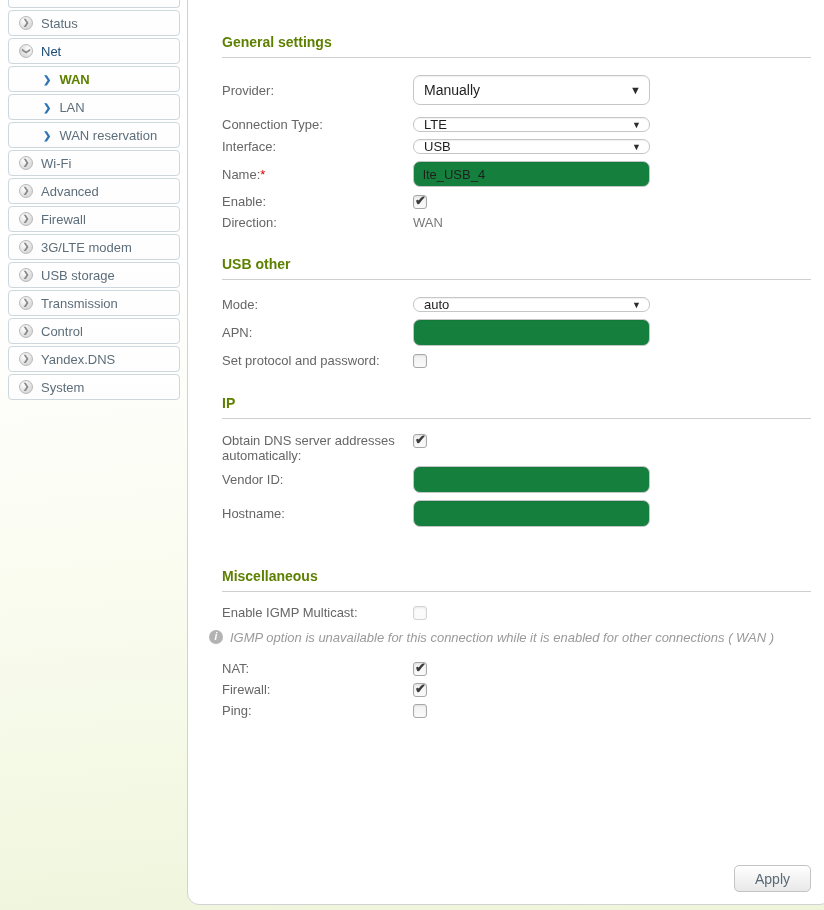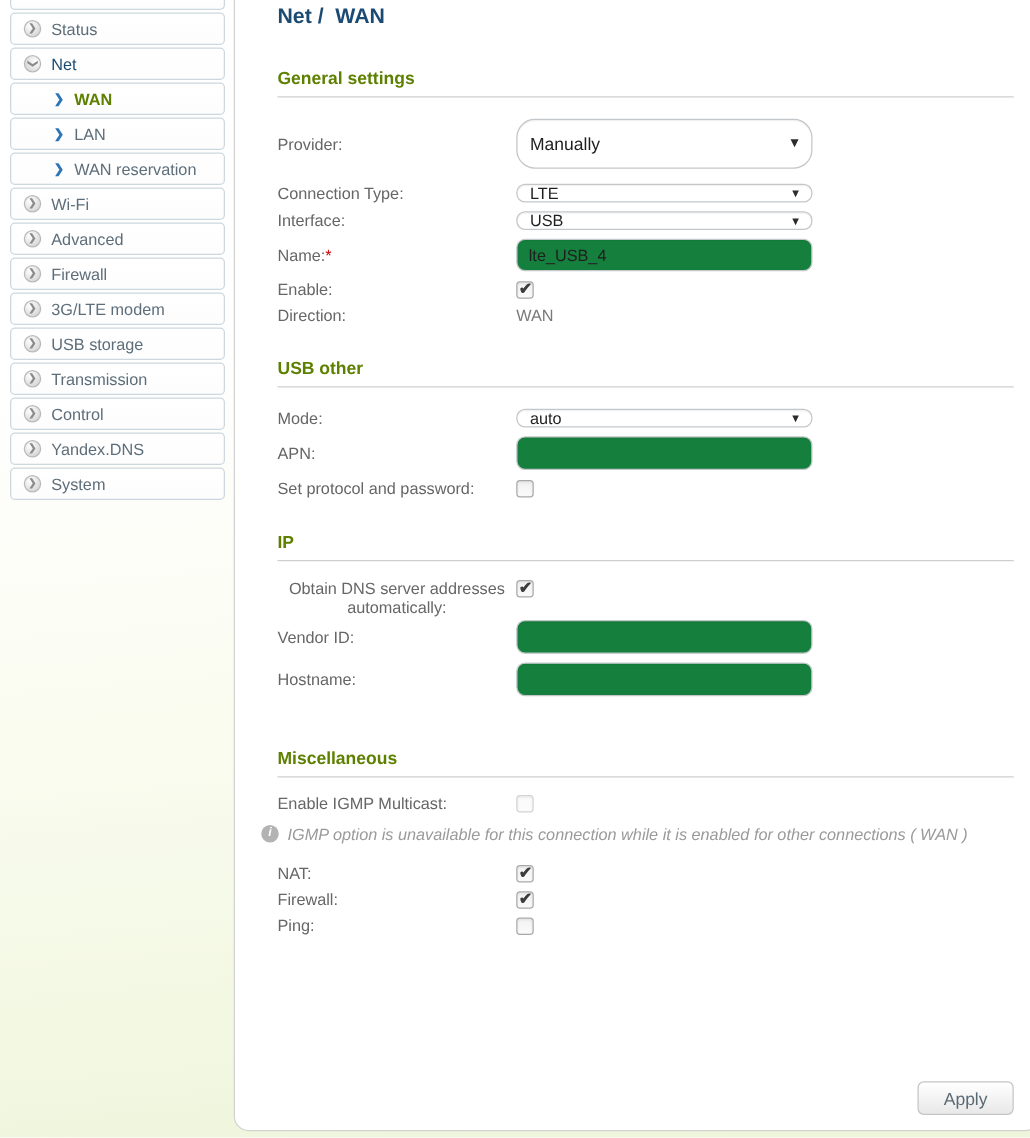--- a/index.html
+++ b/index.html
@@ -45,33 +45,33 @@
   .page-title { color:#1b4a73; font-size:17px; font-weight:bold; white-space:pre; }
 
   .section { margin-top:31px; }
   .section-heading {
     color:#5e8000; font-size:14px; font-weight:bold;
     padding-bottom:7px; border-bottom:1px solid #cfcfcf;
   }
   .rows { padding-top:17px; }
 
   .row { display:flex; align-items:center; margin-bottom:7px; }
-  .row.top { align-items:flex-start;text-align:center; }
+  .row.top { align-items:flex-start; }
   .row.compact { align-items:flex-start; margin-bottom:6px; }
   .lbl { width:191px; flex:0 0 auto; font-size:13px; color:#666; line-height:15px; }
   .row.compact .lbl, .row.top .lbl { padding-top:0px; }
   .req { color:#d40000; }
 
   .select {
     width:237px; height:15px; border:1px solid #c3c7ca; border-radius:7px;
     background:#fff; display:flex; align-items:center; padding:0 22px 0 10px;
     font-size:13px; color:#1e1e1e; position:relative; cursor:pointer;
     box-shadow:inset 0 1px 1px rgba(0,0,0,0.06);
   }
-  .select.large { height:40px; font-size:14px;border-radius:15px; }
+  .select.large { height:30px; font-size:14px; }
   .select .arr { position:absolute; right:8px; top:50%; transform:translateY(-52%); color:#2b2b2b; font-size:9px; }
   .select.large .arr { font-size:11px; }
 
   .txt {
     width:237px; height:27px; border:1px solid #c3c7ca; border-radius:7px;
     padding:0 9px; font-size:13px; color:#1e1e1e; background:#15803d;
     box-shadow:inset 0 1px 1px rgba(0,0,0,0.06); outline:none;
     font-family:"Liberation Sans", sans-serif;
   }
   .txt.short { height:26px; }
@@ -178,21 +178,20 @@
   </div>
 
   <div class="nav-item">
     <span class="nav-icon">❯</span>
     <span class="label">System</span>
   </div>
 </div>
 
 <div class="panel">
   <div class="content">
-    <div class="page-title">Net /  WAN</div>
 
     <div class="section">
       <div class="section-heading">General settings</div>
       <div class="rows">
         <div class="row" style="margin-bottom:12px;">
           <span class="lbl">Provider:</span>
           <div class="select large">
             <span>Manually</span>
             <span class="arr">▼</span>
           </div>

